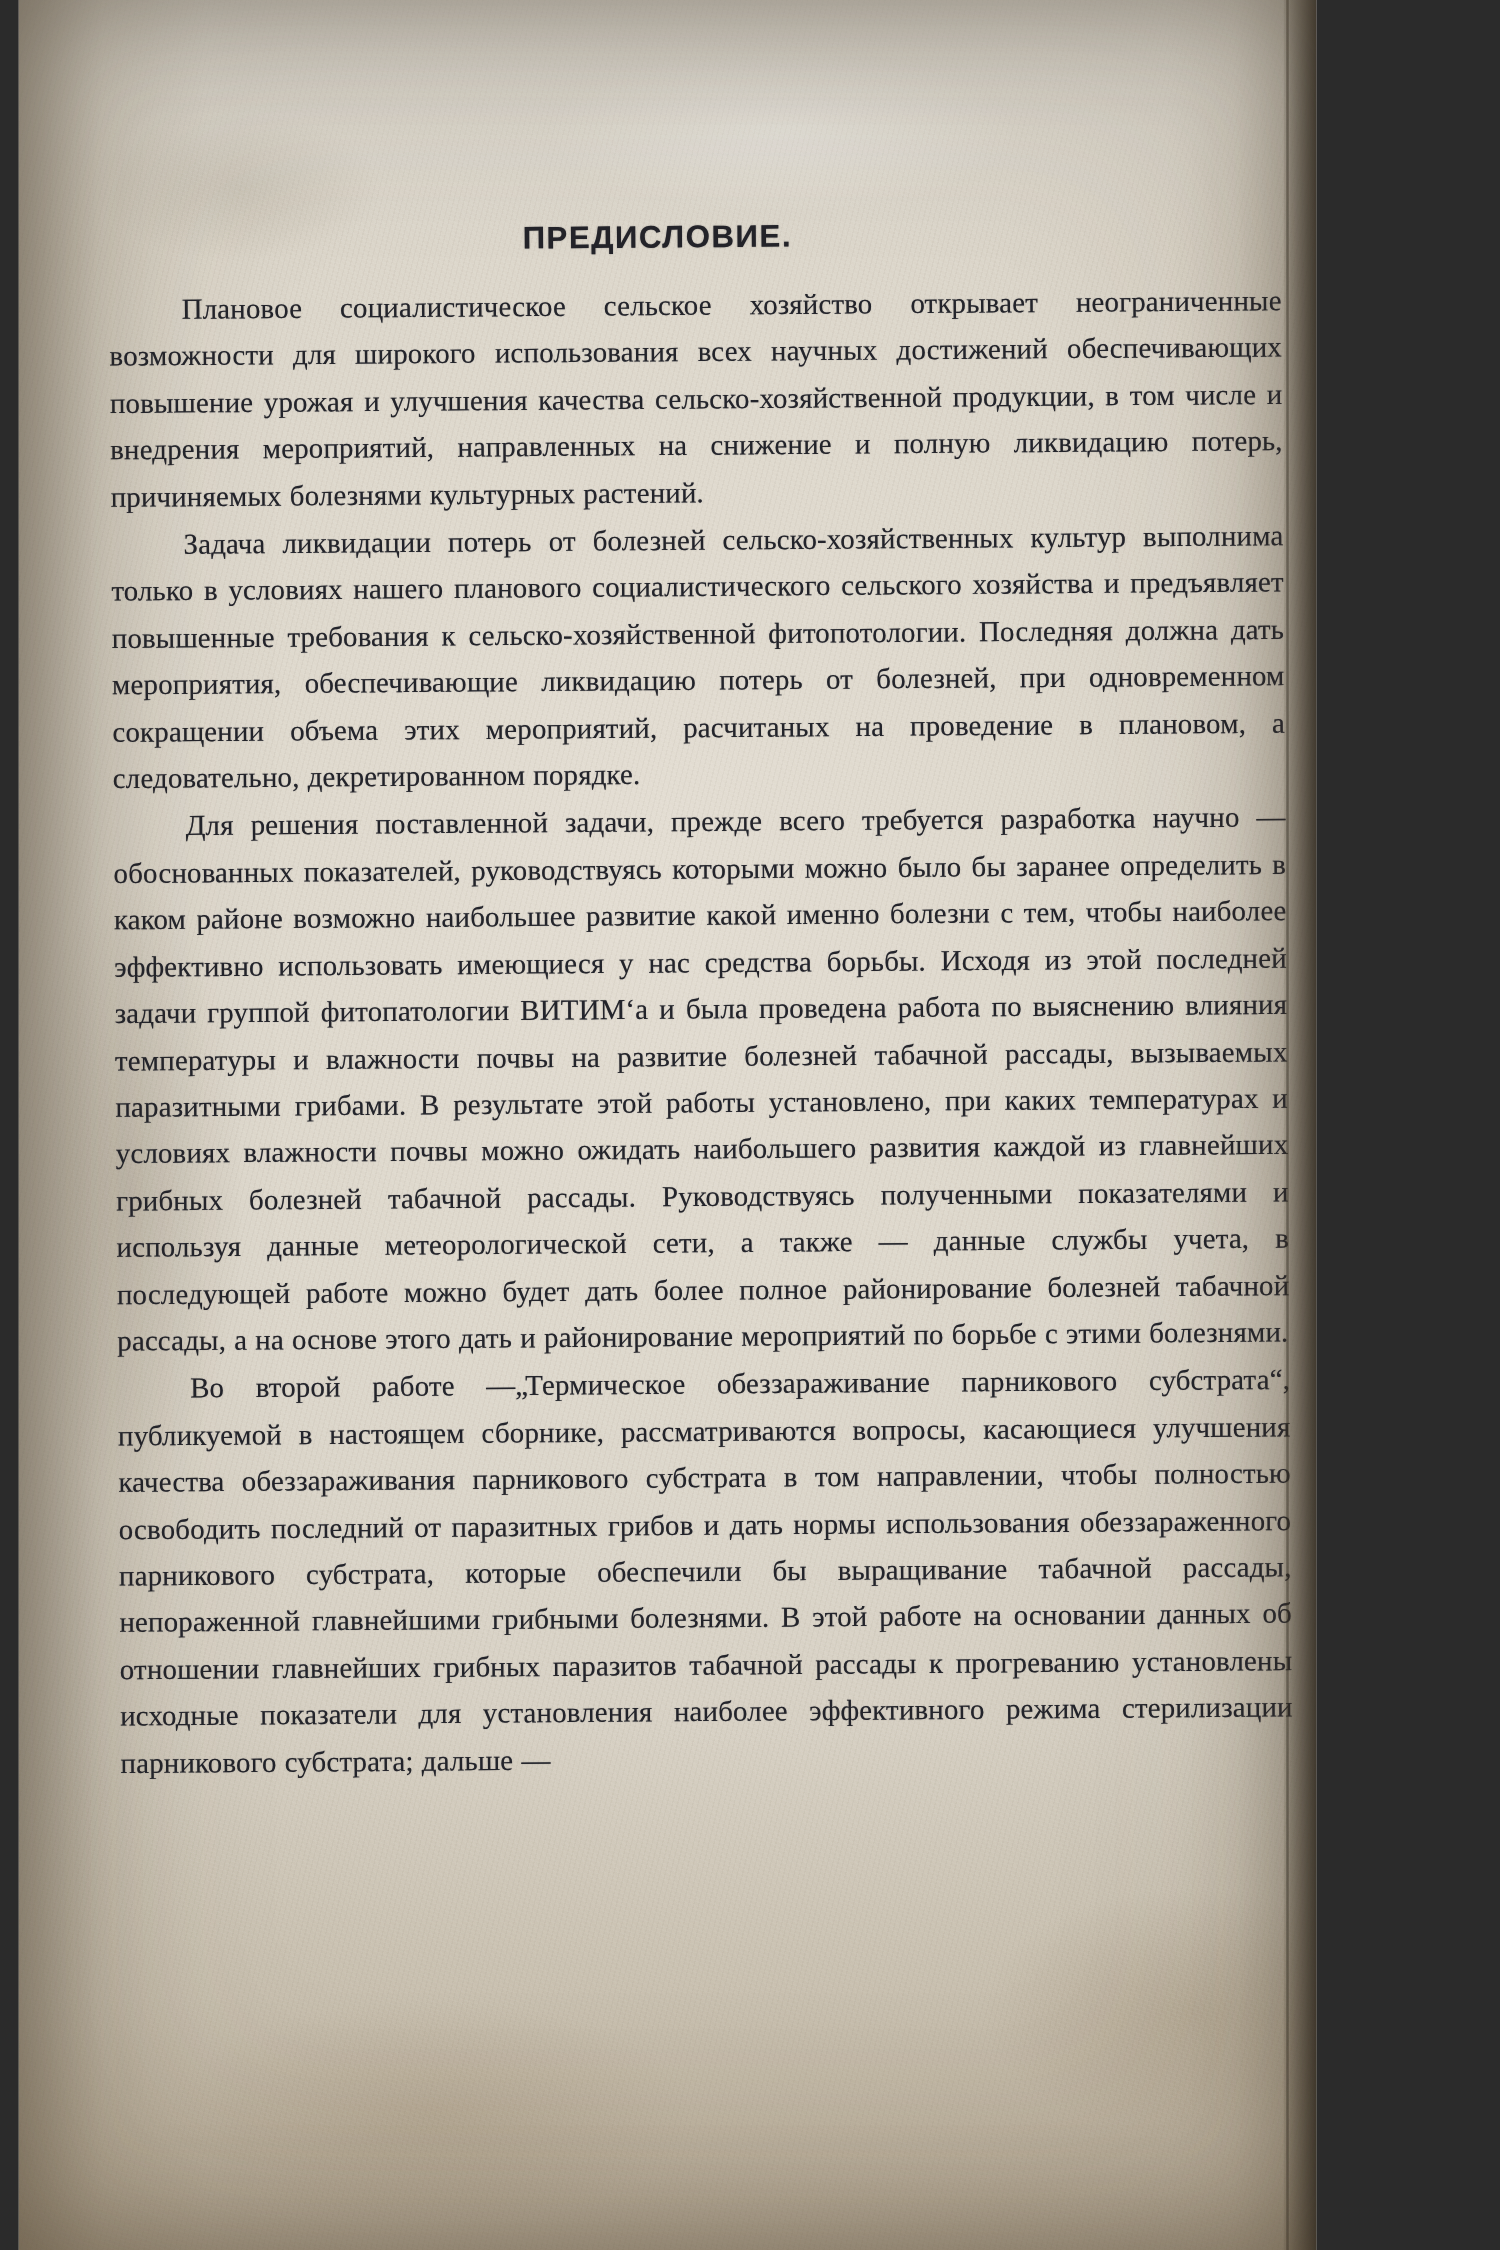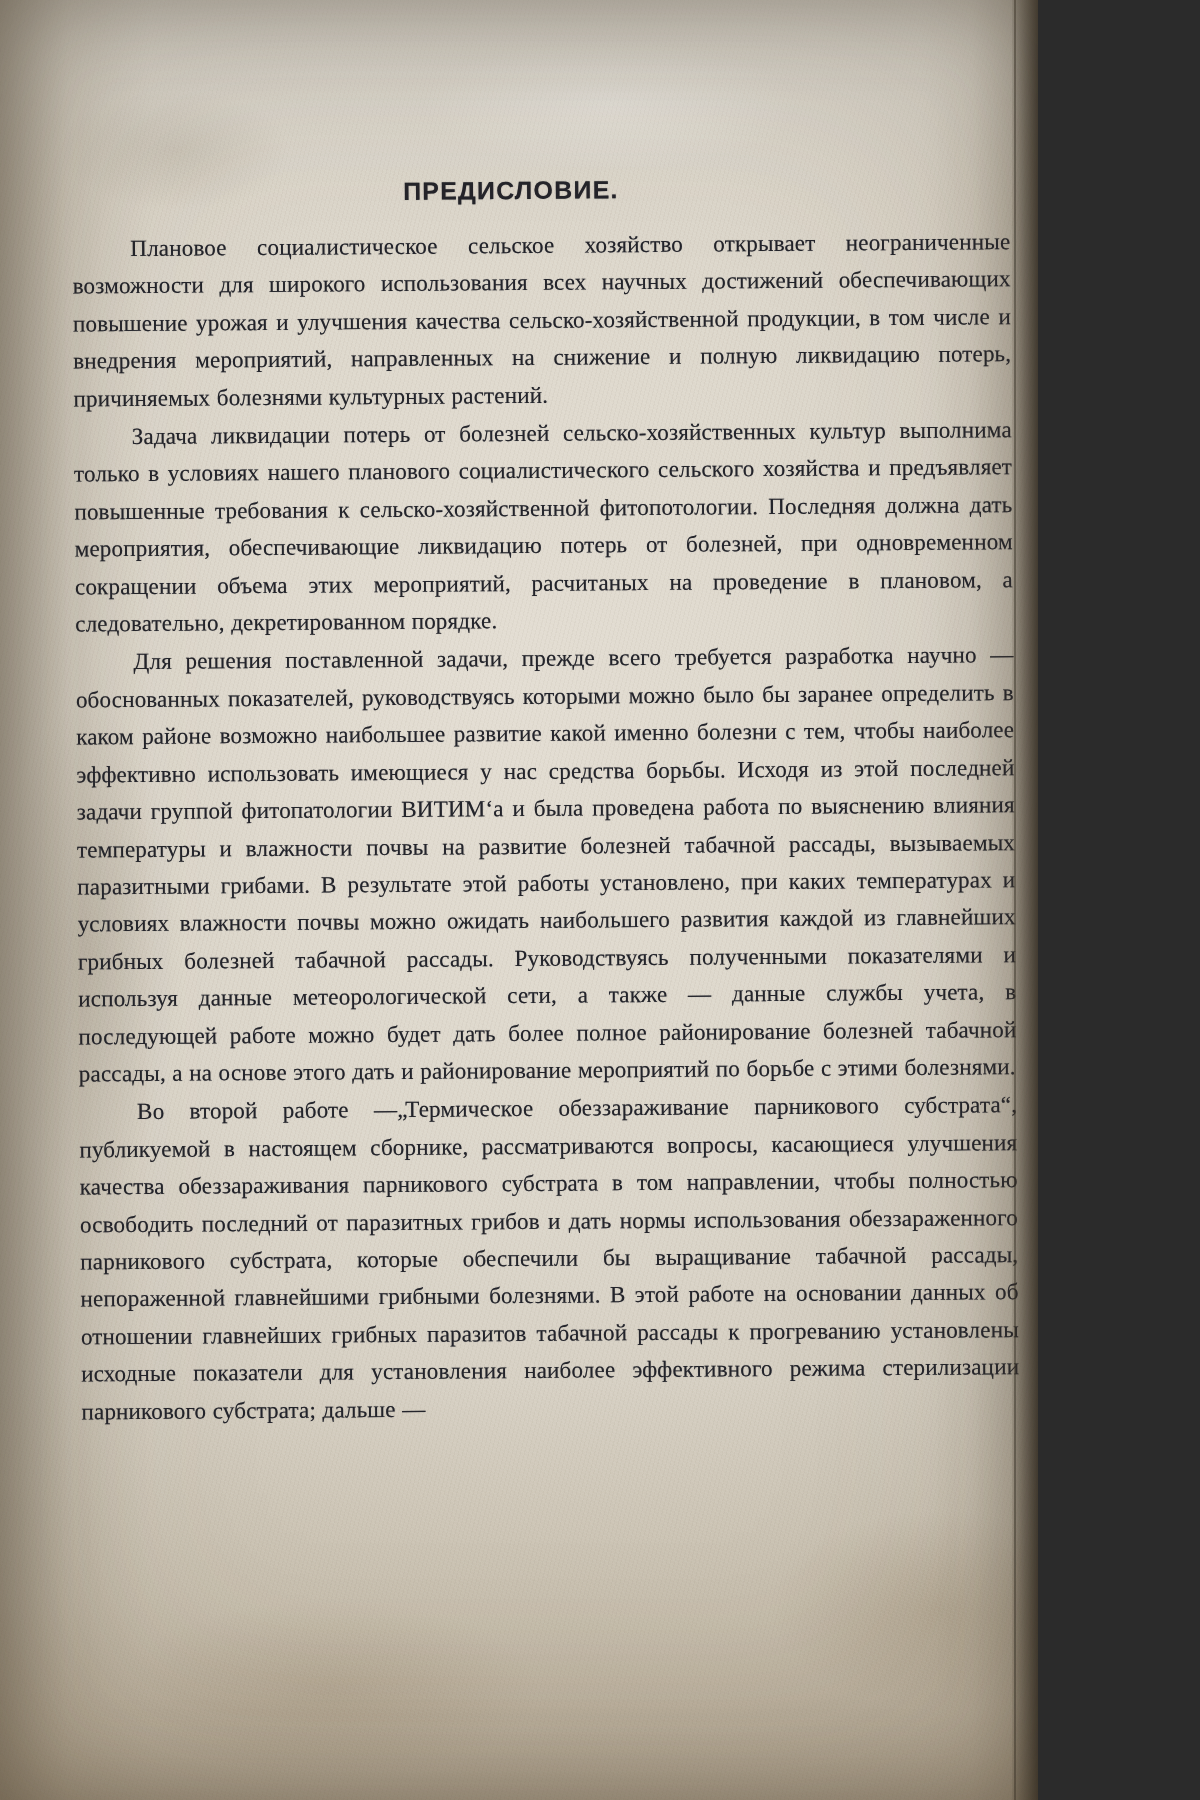--- a/index.html
+++ b/index.html
@@ -10,20 +10,21 @@
   }
 
   .scan-page {
     position: relative;
     width: 1038px;
     height: 1800px;
     overflow: hidden;
     
     background-color: #cfc8bb;
     font-family: "Liberation Serif", "DejaVu Serif", serif;
+    margin-left: 15px;
   }
 
   
   .paper-base {
     position: absolute;
     inset: 0;
     background:
       radial-gradient(ellipse 120% 80% at 48% 38%, #e3ddd2 0%, #dbd5c9 38%, #cdc6b8 68%, #b9b2a3 100%);
   }
   .paper-tint-left {

